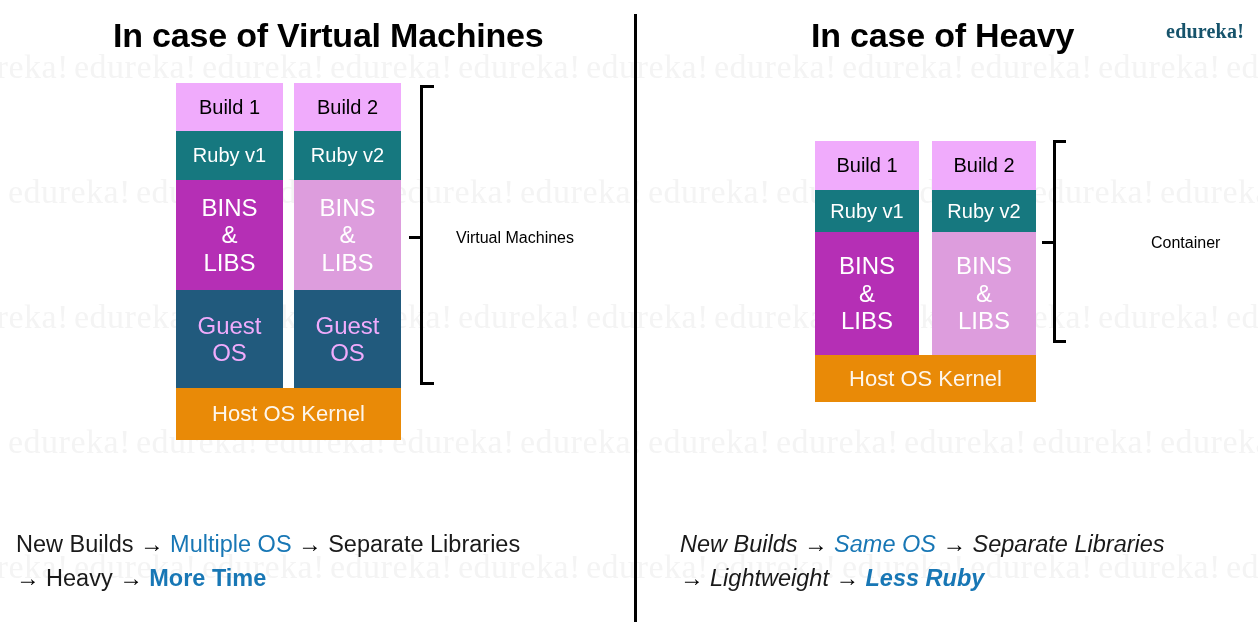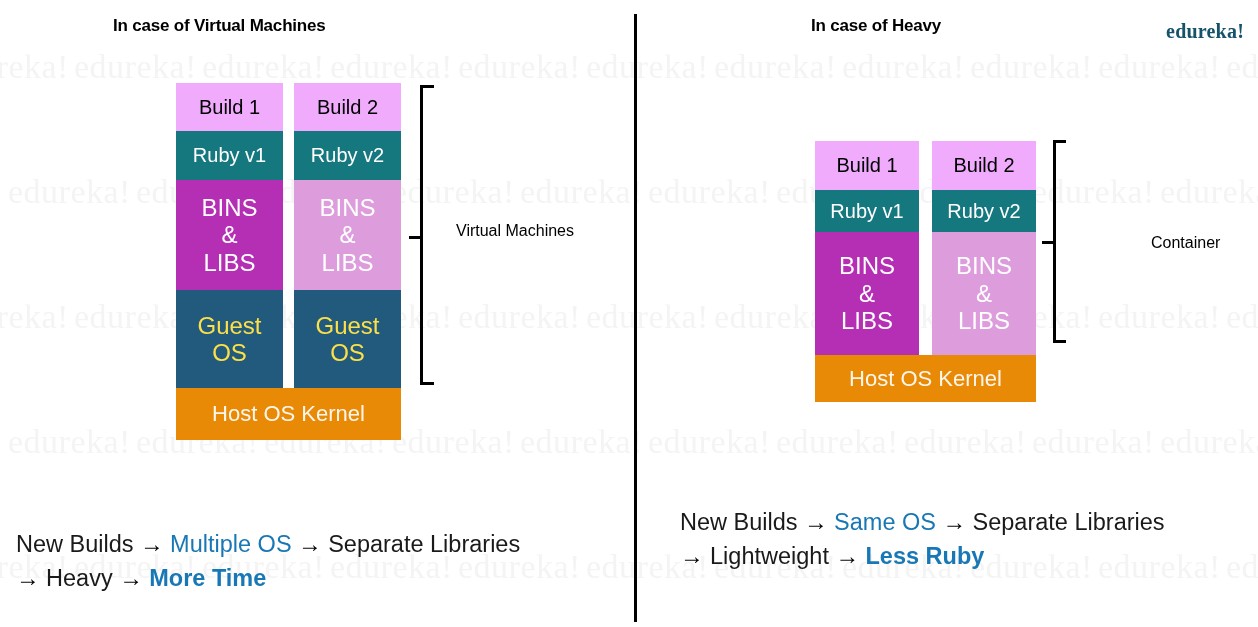--- a/index.html
+++ b/index.html
@@ -44,21 +44,21 @@
   #content-layer {
     position: absolute;
     left: 0; top: 0;
     width: 1258px;
     height: 627px;
     z-index: 2;
   }
 
   .panel-title {
     position: absolute;
-    font-size: 17px;
+    font-size: 34px;
     font-weight: bold;
     color: #000000;
     white-space: nowrap;
     letter-spacing: -0.2px;
   }
   #vm-title  { left: 113px; top: 16px; }
   #dk-title  { left: 811px; top: 16px; }
 
   #divider {
     position: absolute;
@@ -88,21 +88,21 @@
     align-items: center;
     justify-content: center;
     text-align: center;
     line-height: 1.14;
     white-space: pre-line;
   }
   .c-build  { background: #f0abfc; color: #000000; }
   .c-ruby   { background: #16787f; color: #ffffff; }
   .c-bins1  { background: #b52fb5; color: #ffffff; }
   .c-bins2  { background: #dd9ddd; color: #ffffff; }
-  .c-guest  { background: #215a7d; color: #fde047; }
+  .c-guest  { background: #215a7d; color: #f0abfc; }
   .c-host   { background: #e98a07; color: #fdf6ec; }
 
   
   .bracket {
     position: absolute;
     box-sizing: border-box;
     border-left: 3px solid #000000;
     border-top: 3px solid #000000;
     border-bottom: 3px solid #000000;
   }
@@ -215,21 +215,21 @@
         <div class="blk c-bins2" style="left: 294px; top: 180px; width: 107px; height: 110px; font-size: 24px;">BINS
 &amp;
 LIBS</div>
         <div class="blk c-guest" style="left: 294px; top: 290px; width: 107px; height: 98px; font-size: 24px;">Guest
 OS</div>
         <div class="blk c-host" style="left: 176px; top: 388px; width: 225px; height: 52px; font-size: 22px;">Host OS Kernel</div>
       </div>
 
     <div class="bracket" id="vm-bracket" style="left: 420px; top: 85px; width: 14px; height: 300px;"></div>
     <div class="bracket-tick" id="vm-bracket-tick" style="left: 409px; top: 236px;"></div>
-    <div class="bracket-label" id="vm-bracket-label" style="left: 456px; top: 222px;">Virtual Machines</div>
+    <div class="bracket-label" id="vm-bracket-label" style="left: 456px; top: 229px;">Virtual Machines</div>
 
     <div class="caption" id="vm-caption" style="left: 16px; top: 527px;">
         <div><span>New Builds </span><span class="arrow">→ </span><span class="accent">Multiple OS</span><span> </span><span class="arrow">→ </span><span>Separate Libraries</span></div>
         <div><span class="arrow">→ </span><span>Heavy </span><span class="arrow">→ </span><span class="accent-b">More Time</span></div>
       </div>
 
     <div class="panel-title" id="dk-title">In case of Heavy</div>
 
     <div id="dk-stack">
         <div class="blk c-build" style="left: 815px; top: 141px; width: 104px; height: 49px; font-size: 20px;">Build 1</div>
@@ -242,19 +242,19 @@
         <div class="blk c-bins2" style="left: 932px; top: 232px; width: 104px; height: 123px; font-size: 24px;">BINS
 &amp;
 LIBS</div>
         <div class="blk c-host" style="left: 815px; top: 355px; width: 221px; height: 47px; font-size: 22px;">Host OS Kernel</div>
       </div>
 
     <div class="bracket" id="dk-bracket" style="left: 1053px; top: 140px; width: 13px; height: 203px;"></div>
     <div class="bracket-tick" id="dk-bracket-tick" style="left: 1042px; top: 241px;"></div>
     <div class="bracket-label" id="dk-bracket-label" style="left: 1126px; top: 234px; margin-left: 25px;">Container</div>
 
-    <div class="caption" id="dk-caption" style="left: 680px; top: 505px;">
+    <div class="caption" id="dk-caption" style="left: 680px; top: 527px; font-style: italic;">
         <div><span>New Builds </span><span class="arrow">→ </span><span class="accent">Same OS</span><span> </span><span class="arrow">→ </span><span>Separate Libraries</span></div>
         <div><span class="arrow">→ </span><span>Lightweight </span><span class="arrow">→ </span><span class="accent-b">Less Ruby</span></div>
       </div>
 
   </div>
 </div>
 
 </body></html>

